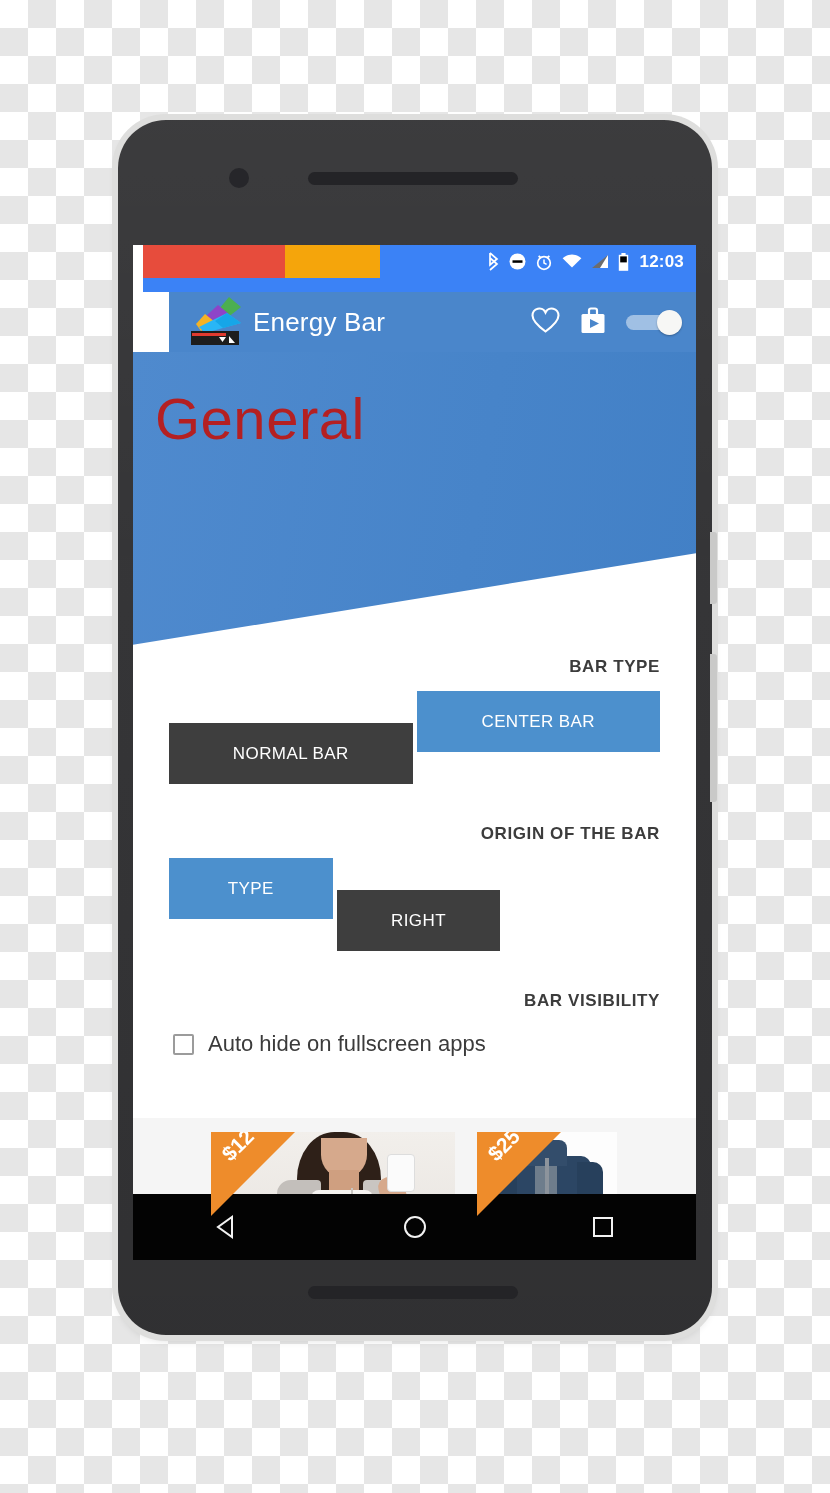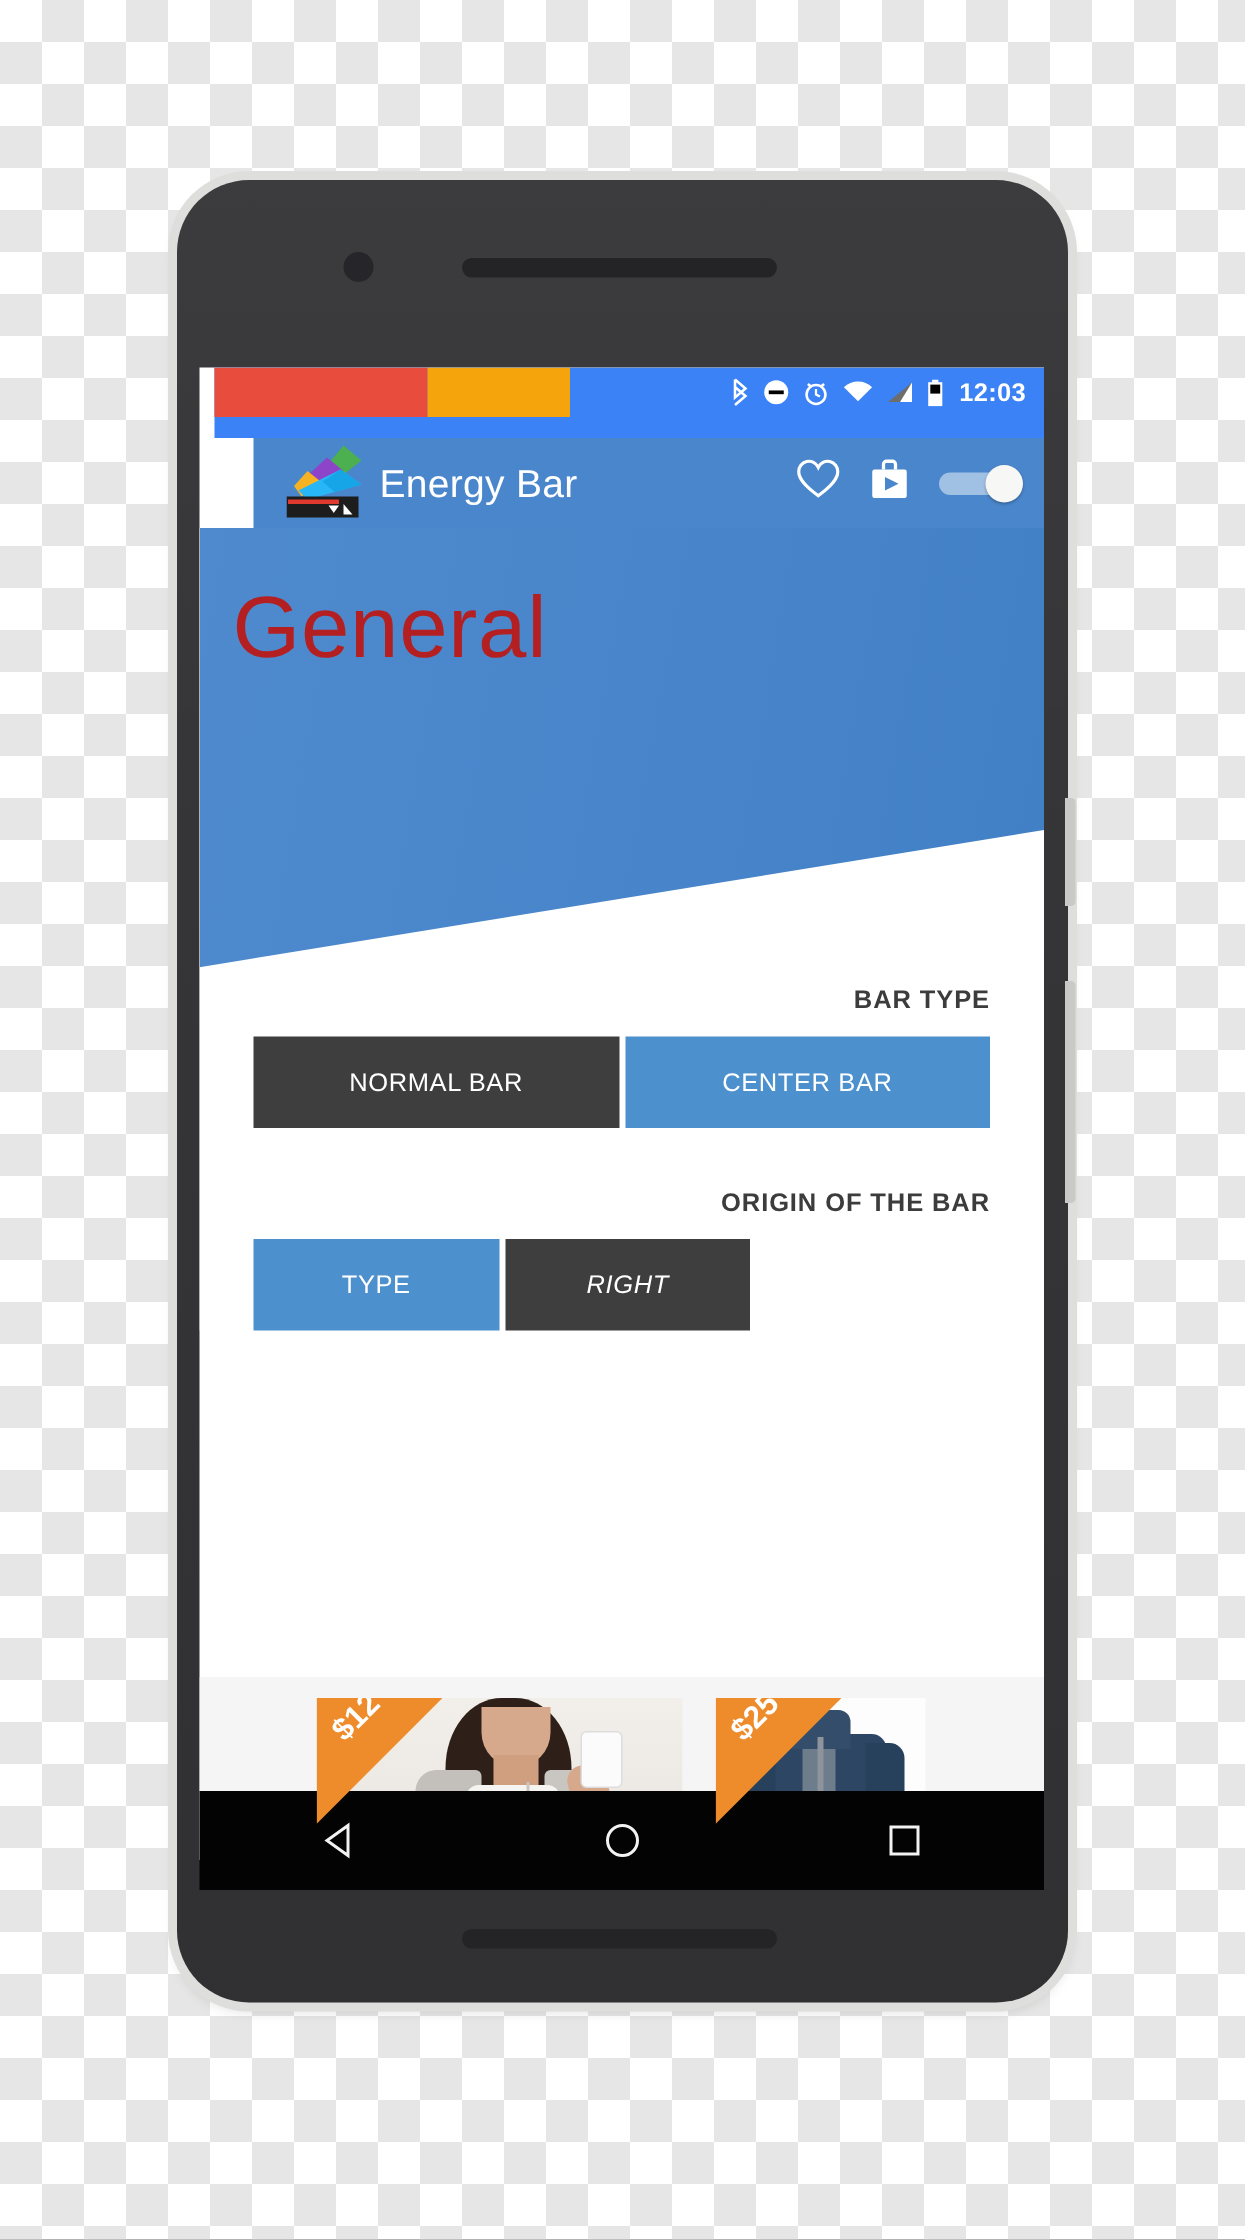--- a/index.html
+++ b/index.html
@@ -242,21 +242,21 @@
   .seg-btn {
     height: 61px;
     display: flex;
     align-items: center;
     justify-content: center;
     color: #ffffff;
     font-size: 17px;
     letter-spacing: 0.4px;
     user-select: none;
   }
-  .seg-btn.dark { background: #3e3e3e; }
+  .seg-btn.dark { background: #3e3e3e; margin-top: 32px; }
   .seg-btn.blue { background: #4c90cd; }
 
   .two > .seg-btn { width: 50%; }
   .three > .seg-btn { width: 33.333%; }
 
   #visibility-title { margin-bottom: 20px; }
   .check-row {
     display: flex;
     align-items: center;
     gap: 14px;
@@ -467,24 +467,31 @@
         <div class="seg-row two">
           <div class="seg-btn dark" style="background: rgb(62, 62, 62);">NORMAL BAR</div>
           <div class="seg-btn blue" style="background: rgb(76, 144, 205);">CENTER BAR</div>
         </div>
       </div>
 
       <div class="section">
         <div class="section-title">ORIGIN OF THE BAR</div>
         <div class="seg-row three">
           <div class="seg-btn blue" style="background: rgb(76, 144, 205);">TYPE</div>
-          <div class="seg-btn dark" style="background: rgb(62, 62, 62); font-style: italic;">RIGHT</div>
+          <div class="seg-btn dark" style="background: rgb(62, 62, 62);">RIGHT</div>
         </div>
       </div>
 
+      <div class="section">
+        <div class="section-title" id="visibility-title">BAR VISIBILITY</div>
+        <div class="check-row">
+          <span class="checkbox"></span>
+          <span class="check-label">Auto hide on fullscreen apps</span>
+        </div>
+      </div>
     </div>
 
     <div id="ad-banner">
       <div id="ad-inner">
         <div class="ad-tile" id="ad-tile-1">
           <div id="art1-bg"></div>
           <div id="art1-hair"></div>
           <div id="art1-face"></div>
           <div id="art1-neck"></div>
           <div id="art1-cardL"></div>

